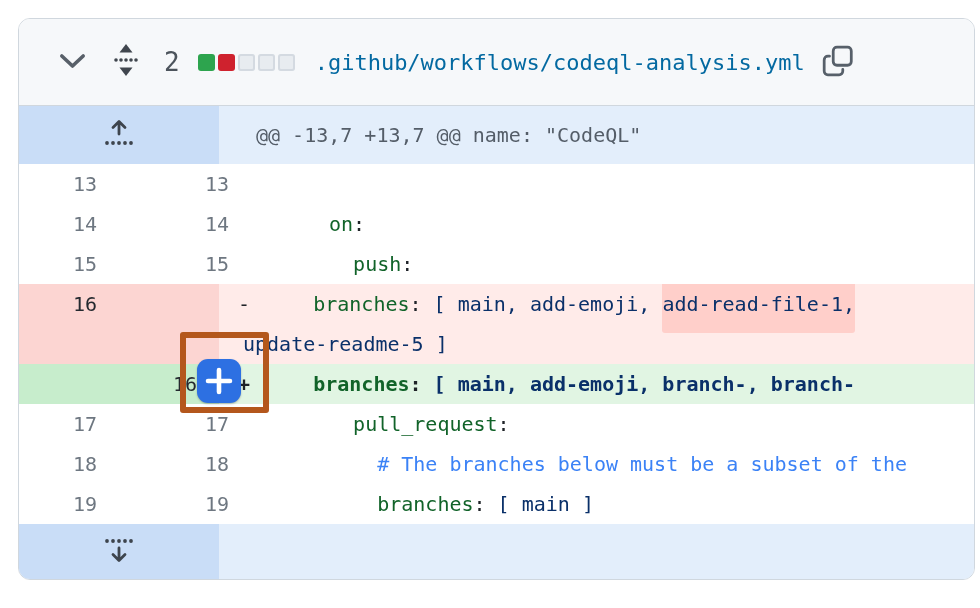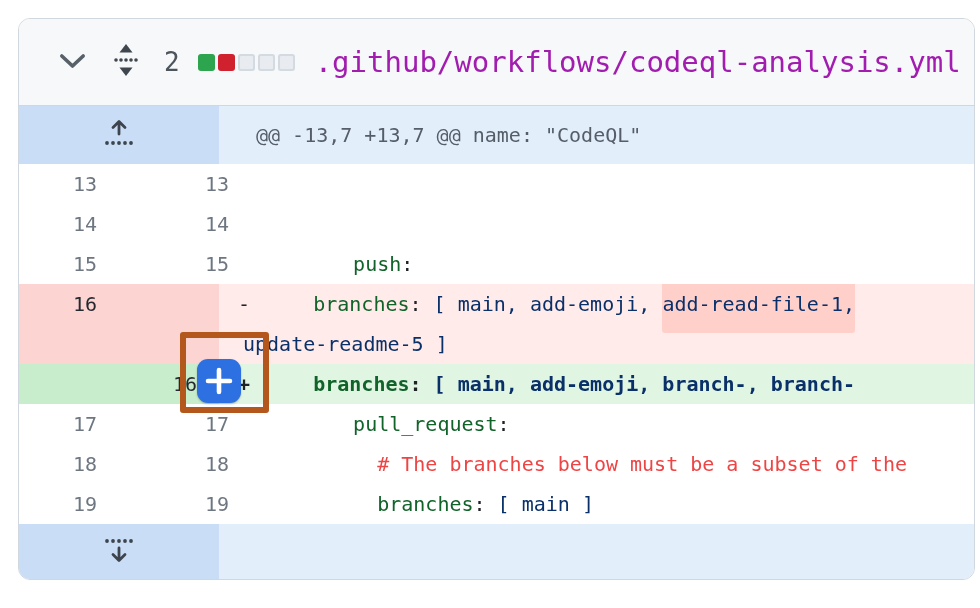--- a/index.html
+++ b/index.html
@@ -21,21 +21,21 @@
   .grabber-wrap { margin-right:24px; cursor:grab; }
   .chg-count {
     font-family:"DejaVu Sans Mono", monospace; font-size:26px; color:#4c545c; margin-right:18px;
   }
   .blocks { display:flex; gap:3px; margin-right:20px; }
   .blk { width:17px; height:17px; border-radius:3px; }
   .blk.added   { background:#2da44e; }
   .blk.removed { background:#cf222e; }
   .blk.empty   { background:#e8ecf0; box-shadow:inset 0 0 0 2px #d4dae1; }
   .file-path {
-    font-family:"DejaVu Sans Mono", monospace; font-size:29px; color:#a21caf;
+    font-family:"DejaVu Sans Mono", monospace; font-size:22px; color:#0369a1;
     margin-right:16px; white-space:nowrap;
   }
   
   .diff-table { font-family:"DejaVu Sans Mono", monospace; font-size:20px; color:#1f2328; }
   .hunk-row { display:flex; height:58px; }
   .hunk-row.bottom { height:55px; }
   .hunk-gut {
     width:200px; flex:none; background:#c9ddf7; display:flex;
     align-items:center; justify-content:center; cursor:pointer; border:none; padding:0;
   }
@@ -55,21 +55,21 @@
   .vline + .vline { padding-left:24px; }
   .marker { display:inline-block; width:27px; padding-left:19px; box-sizing:content-box; }
   .drow.context { background:#fff;gap:32px; }
   .drow.del .gut  { background:#fcd5d2; color:#24292f; }
   .drow.del .code { background:#ffebe9; }
   .drow.add .gut  { background:#c7edcc; color:#24292f; }
   .drow.add .code { background:#e1f5e3;font-weight:bold; }
   .seg-plain { color:#1f2328; }
   .seg-key { color:#116329; }
   .seg-str { color:#0a3069; }
-  .seg-comment { color:#ef4444; }
+  .seg-comment { color:#3b82f6; }
   .hl-del { background:#ffcfca; border-radius:3px; padding:17px 0; }
   
   .add-comment-btn {
     position:absolute; left:197px; top:359px; width:44px; height:44px;
     background:#2d70e2; border:none; border-radius:11px; cursor:pointer;
     display:flex; align-items:center; justify-content:center; z-index:5; padding:0;
     box-shadow:0 1px 2px rgba(0,0,0,0.25);
   }
   .annotation-rect {
     position:absolute; left:180px; top:332px; width:77px; height:69px;
@@ -139,20 +139,21 @@
 
     <div id="diff-lines">
         <div class="drow context">
           <div class="gut">13</div>
           <div class="gut">13</div>
           <div class="code"><div class="vline"><span class="marker"> </span></div></div>
         </div>
         <div class="drow context">
           <div class="gut">14</div>
           <div class="gut">14</div>
+          <div class="code"><div class="vline"><span class="marker"> </span><span class="seg-key">on</span><span class="seg-plain">:</span></div></div>
         </div>
         <div class="drow context">
           <div class="gut">15</div>
           <div class="gut">15</div>
           <div class="code"><div class="vline"><span class="marker"> </span><span class="seg-plain">  </span><span class="seg-key">push</span><span class="seg-plain">:</span></div></div>
         </div>
         <div class="drow del">
           <div class="gut">16</div>
           <div class="gut"></div>
           <div class="code"><div class="vline"><span class="marker">-</span><span class="seg-plain">    </span><span class="seg-key">branches</span><span class="seg-plain">:</span><span class="seg-str"> [ main, add-emoji, </span><span class="seg-str hl-del">add-read-file-1,</span></div><div class="vline"><span class="seg-str">update-readme-5 ]</span></div></div>

